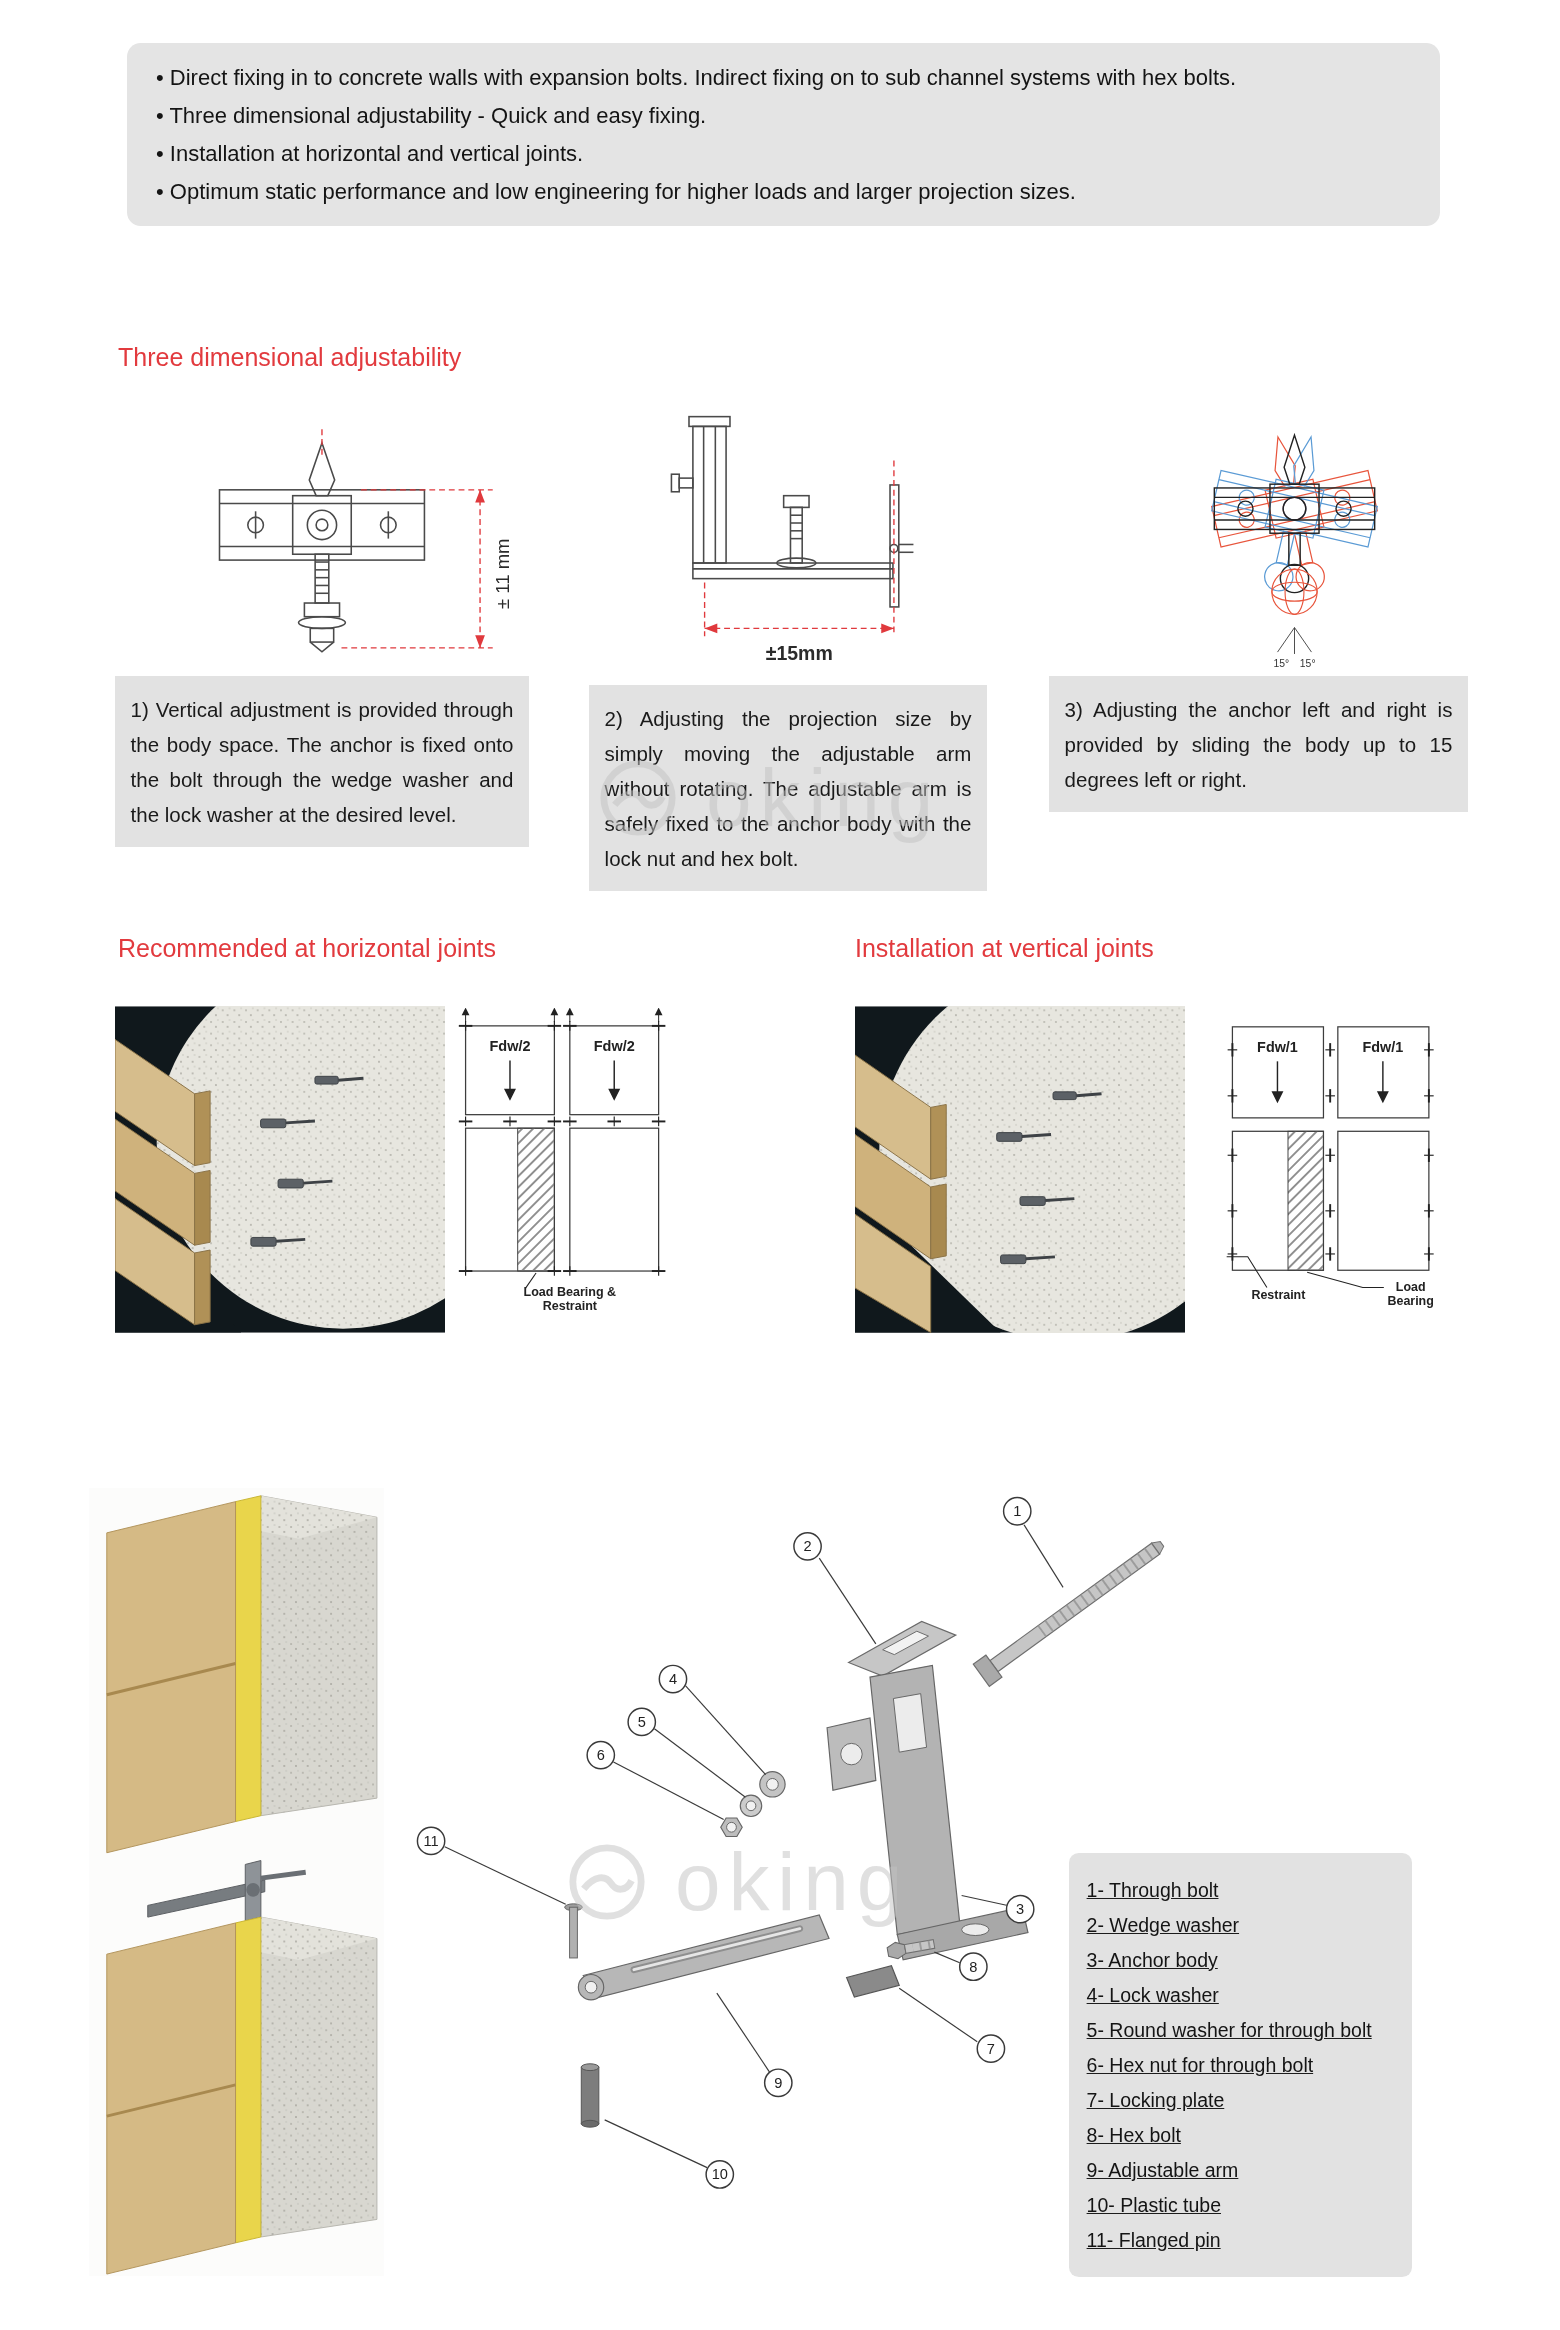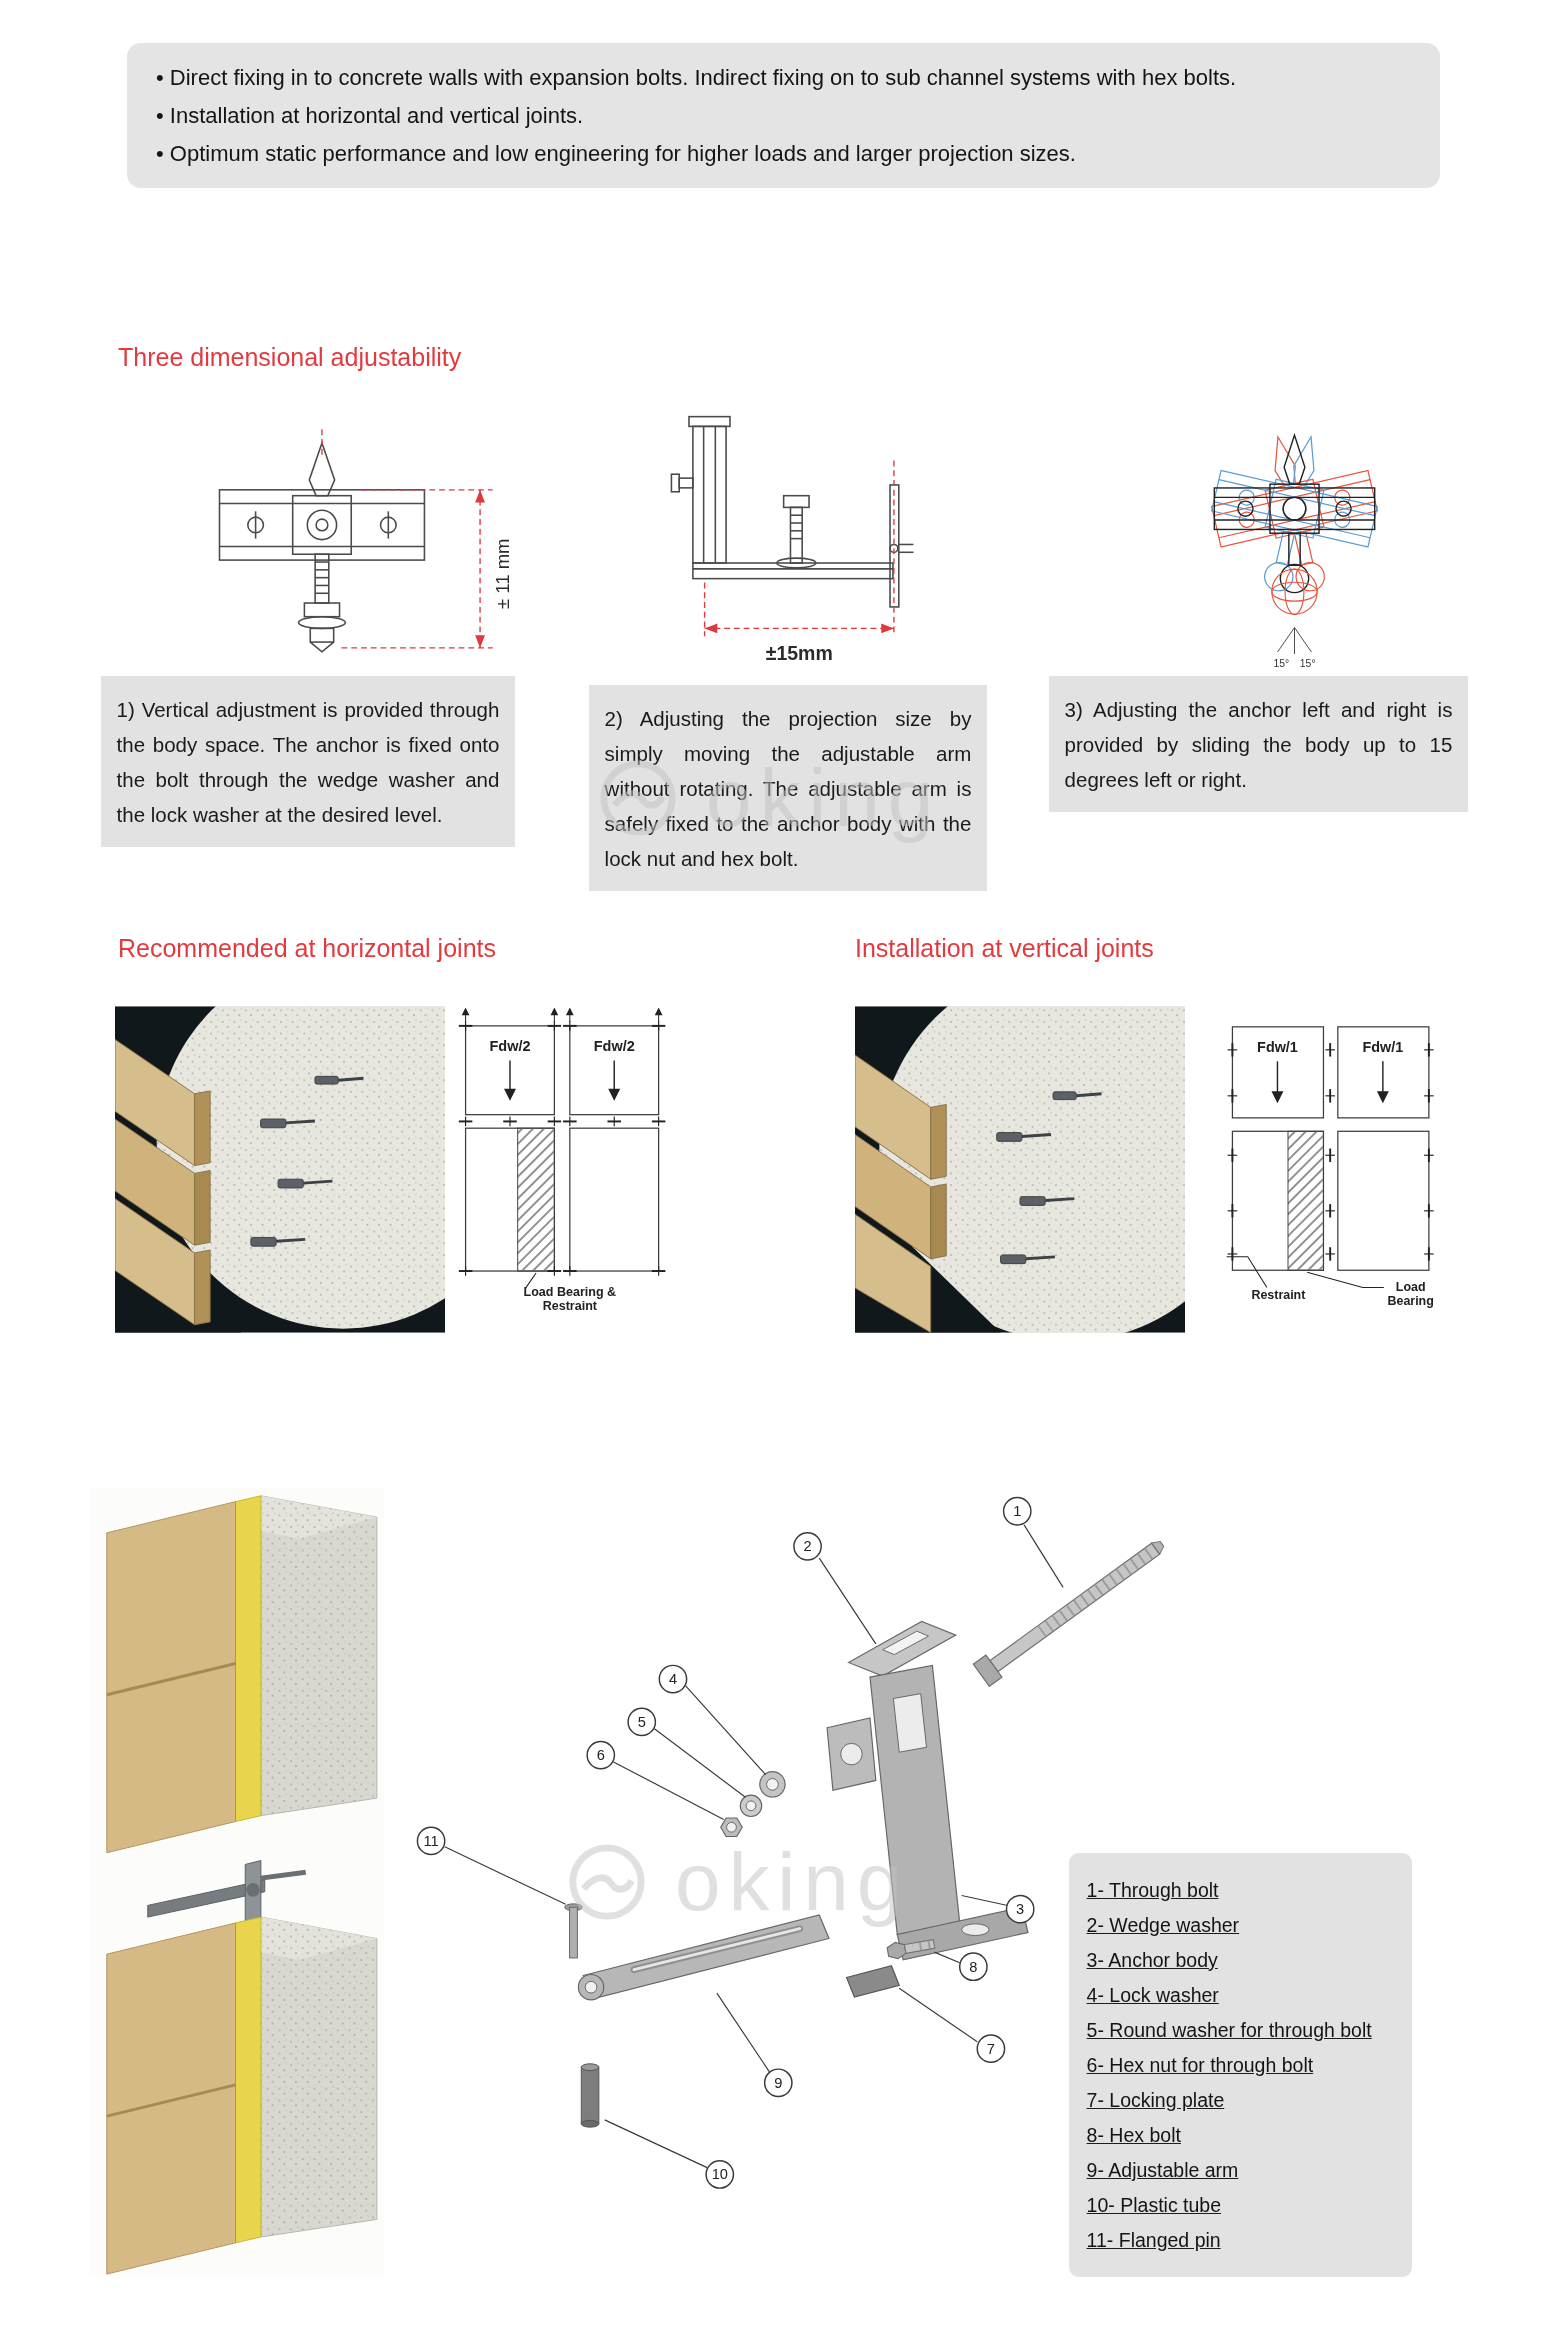--- a/index.html
+++ b/index.html
@@ -16,21 +16,21 @@
   #titleHoriz{left:118px;top:934px;}
   #titleVert{left:855px;top:934px;}
 
   
   #diag1{left:195px;top:402px;}
   #diag2{left:644px;top:402px;}
   #diag3{left:1153px;top:382px;}
 
   
   .note{background:#e2e2e2;padding:15.6px 15.6px;box-sizing:border-box;font-size:20.5px;line-height:35px;text-align:justify;color:#1a1a1a;}
-  #note1{left:101px;top:676px;width:414px;}
+  #note1{left:115px;top:676px;width:414px;}
   #note2{left:589px;top:676px;width:398px;margin-top:9px;}
   #note3{left:1049px;top:676px;width:419px;}
 
   
   .watermark{display:flex;align-items:center;gap:27px;opacity:0.5;pointer-events:none;}
   .wm-text{font-size:82px;color:#c2c2c2;letter-spacing:7.8px;font-weight:500;}
   #wm1{left:597px;top:751px;}
   #wm2{left:566px;top:1835px;}
   .wm-logo{width:82px;height:82px;}
 
@@ -48,20 +48,21 @@
 
   svg text{font-family:"Liberation Sans", sans-serif;}
 </style>
 </head>
 <body>
 
 <div class="page">
 
   <div class="abs" id="featuresBox">
     <div class="bullet">• Direct fixing in to concrete walls with expansion bolts. Indirect fixing on to sub channel systems with hex bolts.</div>
+    <div class="bullet">• Three dimensional adjustability - Quick and easy fixing.</div>
     <div class="bullet">• Installation at horizontal and vertical joints.</div>
     <div class="bullet">• Optimum static performance and low engineering for higher loads and larger projection sizes.</div>
   </div>
 
   <h2 class="abs red-title" id="titleAdjust">Three dimensional adjustability</h2>
 
   <svg class="abs" id="diag1" width="332" height="283" viewBox="0 0 340 290">
     <g stroke="#4a4a4a" fill="none" stroke-width="1.6">
       <rect x="25" y="90" width="210" height="72"></rect>
       <line x1="25" y1="104" x2="235" y2="104"></line>

